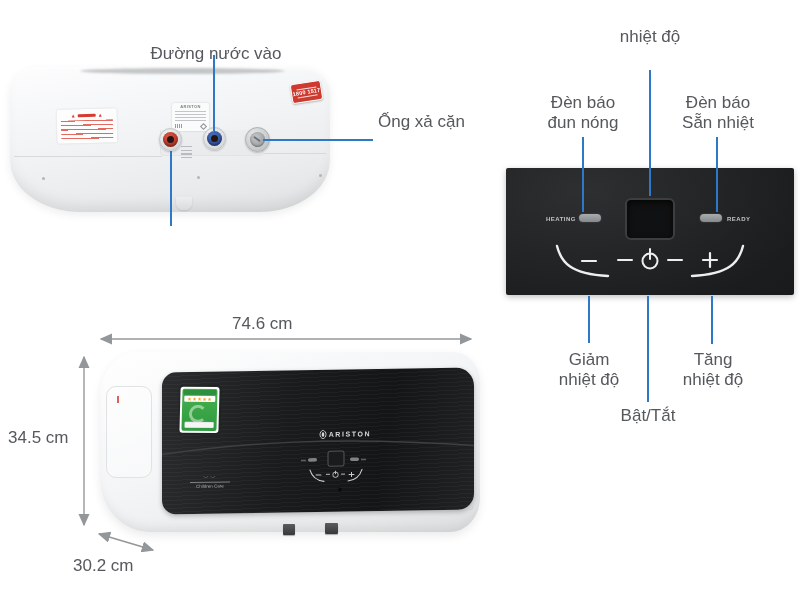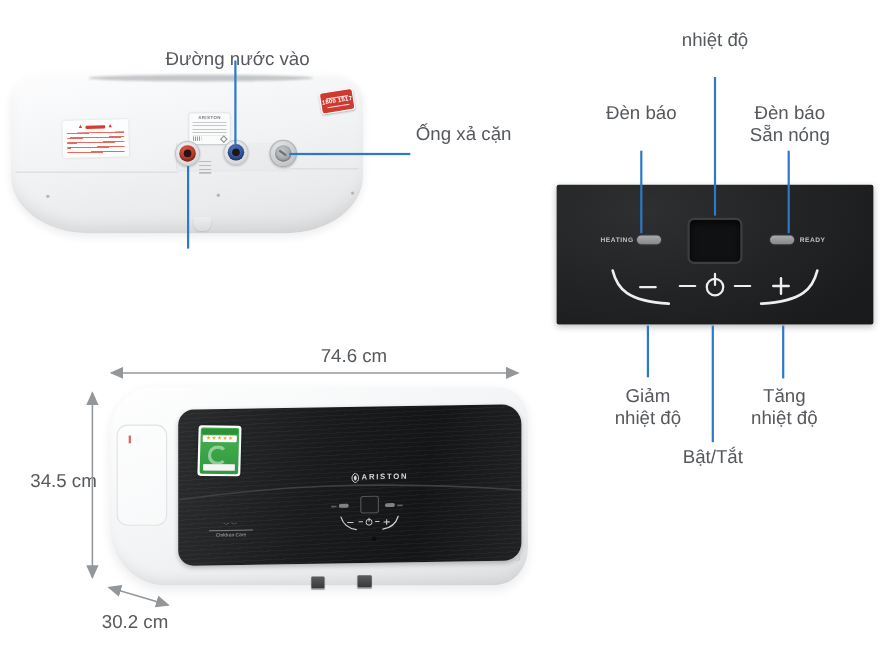--- a/index.html
+++ b/index.html
@@ -90,21 +90,21 @@
   .energy-swirl{position:absolute;left:7px;top:16px;width:18px;height:18px;border:3px solid rgba(255,255,255,.45);border-radius:50%;border-right-color:transparent}
   .energy-strip{position:absolute;left:3px;bottom:3px;right:3px;height:6px;background:#f4f5f4;border-radius:1px;
     box-shadow:inset 0 0 0 .5px #d7d9d8}
   .cc{position:absolute;left:28px;top:104px;width:40px;text-align:center;color:#a7aaac}
   .cc-mark{font-size:6px;line-height:5px;letter-spacing:1px}
   .cc-text{font-size:4.5px;line-height:6px;border-top:.5px solid #7d8082;margin-top:1px;padding-top:1px;white-space:nowrap}
   .panel-dot{position:absolute;left:176px;top:118px;width:4px;height:4px;border-radius:50%;background:#0b0c0d}
   .leg{position:absolute;background:linear-gradient(#5a5c5e,#36383a);border-radius:1px;box-shadow:0 1px 1px rgba(0,0,0,.3)}
   .corner-mark{left:468px;top:505px;width:5px;height:5px;border:1px solid #c9cbcd;border-radius:50%}
 
-  .dim-label{position:absolute;color:var(--label);font-size:17px;line-height:20px;text-align:right;white-space:nowrap}
+  .dim-label{position:absolute;color:var(--label);font-size:17px;line-height:20px;text-align:left;white-space:nowrap}
 </style>
 </head>
 <body>
 
 <div class="stage">
 
   <div class="abs back-body"></div>
   <div class="abs back-topstrip"></div>
   <div class="seam" style="left:14px;top:156px;width:148px"></div>
   <div class="seam" style="left:264px;top:153px;width:62px"></div>
@@ -181,26 +181,27 @@
     <path d="M237,6 C233,22 224,34 186,36" fill="none" stroke="#eceef0" stroke-width="2.4" stroke-linecap="round"></path>
   </svg>
 
   <div class="cap" style="left:590px;top:27px;width:120px">
     <div>nhiệt độ</div>
   </div>
   <div class="cline v" style="left:649px;top:70px;height:126px"></div>
 
   <div class="cap" style="left:523px;top:93px;width:120px">
     <div>Đèn báo</div>
+    <div>đun nóng</div>
   </div>
   <div class="cline v" style="left:582px;top:137px;height:75px"></div>
 
   <div class="cap" style="left:658px;top:93px;width:120px">
     <div>Đèn báo</div>
-    <div>Sẵn nóng</div>
+    <div>Sẵn nhiệt</div>
   </div>
   <div class="cline v" style="left:716px;top:137px;height:75px"></div>
 
   <div class="cline v" style="left:588px;top:296px;height:47px"></div>
   <div class="cap" style="left:529px;top:350px;width:120px">
     <div>Giảm</div>
     <div>nhiệt độ</div>
   </div>
 
   <div class="cline v" style="left:647px;top:296px;height:106px"></div>

